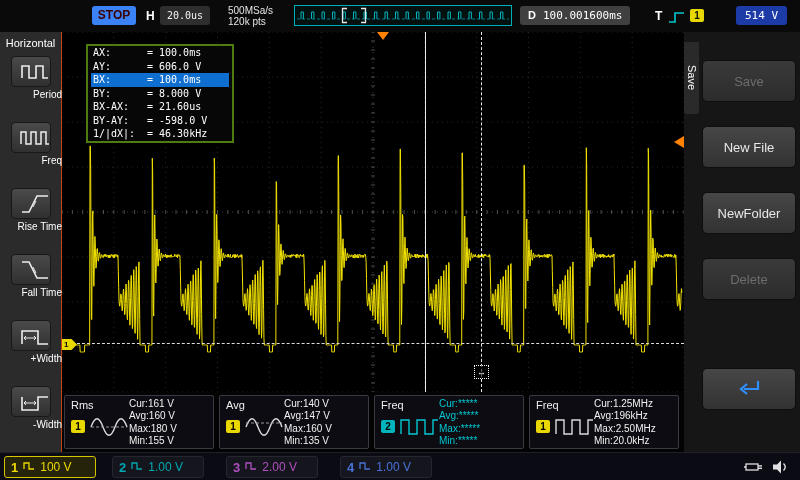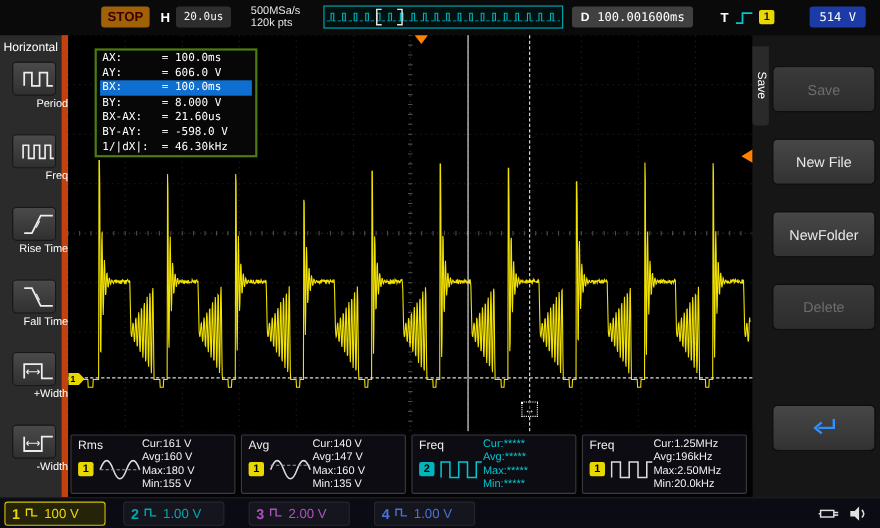--- a/index.html
+++ b/index.html
@@ -4,40 +4,40 @@
 <style>
   *{margin:0;padding:0;box-sizing:border-box}
   html,body{background:#222}
   .screen{position:relative;width:800px;height:480px;background:#000;overflow:hidden;
     font-family:"Liberation Sans",sans-serif}
 
   
   .topbar{position:absolute;left:0;top:0;width:800px;height:32px;background:#0a0a0a}
   .logo{position:absolute;left:8px;top:4px;font-family:"Liberation Serif",serif;font-weight:bold;
     font-size:20px;color:#f2c800;letter-spacing:1px}
-  .stop{position:absolute;left:92px;top:6px;width:44px;height:19px;background:#a16207;color:#3c0000;
+  .stop{position:absolute;left:92px;top:6px;width:44px;height:19px;background:#3b82f6;color:#3c0000;
     font-weight:bold;font-size:12px;text-align:center;line-height:19px;border-radius:3px}
   .hlab{position:absolute;left:146px;top:9px;color:#fff;font-weight:bold;font-size:12px}
   .hval{position:absolute;left:160px;top:6px;height:19px;line-height:19px;padding:0 7px;background:#2e2e2e;
     border-radius:3px;color:#f5f5f5;font-family:"DejaVu Sans Mono",monospace;font-size:10px}
   .srate{position:absolute;left:228px;top:5px;color:#e5e5e5;font-size:10px;line-height:11px}
   .preview{position:absolute;left:294px;top:5px;width:218px;height:21px;border:1px solid #00b0b8;background:#021010}
   .dbox{position:absolute;left:520px;top:6px;height:19px;background:#404040;border-radius:3px;color:#fff;
     padding:0 8px;line-height:19px;font-size:11px;white-space:nowrap}
   .dbox .dl{font-weight:bold;margin-right:7px}
   .dbox .dv{font-family:"DejaVu Sans Mono",monospace}
   .tlab{position:absolute;left:655px;top:9px;color:#fff;font-weight:bold;font-size:12px}
   .tslope{position:absolute;left:668px;top:10px}
   .tbadge{position:absolute;left:690px;top:9px;width:14px;height:13px;background:#e8d800;color:#111;
     font-size:10px;font-weight:bold;text-align:center;line-height:13px;border-radius:2px}
   .tval{position:absolute;left:736px;top:6px;height:19px;background:#1c3ba6;border-radius:3px;color:#fff;
     line-height:19px;font-size:11px;padding:0 9px;font-family:"DejaVu Sans Mono",monospace}
 
   
-  .sidebar{position:absolute;left:0;top:32px;width:62px;height:420px;background:#2b2b2b;border-right:6px solid #c2410c}
+  .sidebar{position:absolute;left:0;top:32px;width:62px;height:420px;background:#2b2b2b;border-right:1px solid #c2410c}
   .sb-title{text-align:center;color:#fff;font-size:11px;padding-top:5px}
   .sb-item{position:absolute;left:0;width:62px;height:62px;text-align:right;cursor:pointer}
   .sb-icon{display:block;margin:2px auto 0;width:40px;height:31px;background:linear-gradient(#4a4a4a,#303030);
     border:1px solid #181818;border-radius:4px;padding-top:4px}
   .sb-label{display:block;color:#fff;font-size:10px;margin-top:2px;white-space:nowrap}
 
   
   .scope{position:absolute;left:62px;top:32px;width:622px;height:360px;background:#000}
   .cursor-panel{position:absolute;left:24px;top:12px;width:148px;background:rgba(8,8,8,.84);
     border:2px solid #4d7c0f;padding:0 3px;z-index:6}

